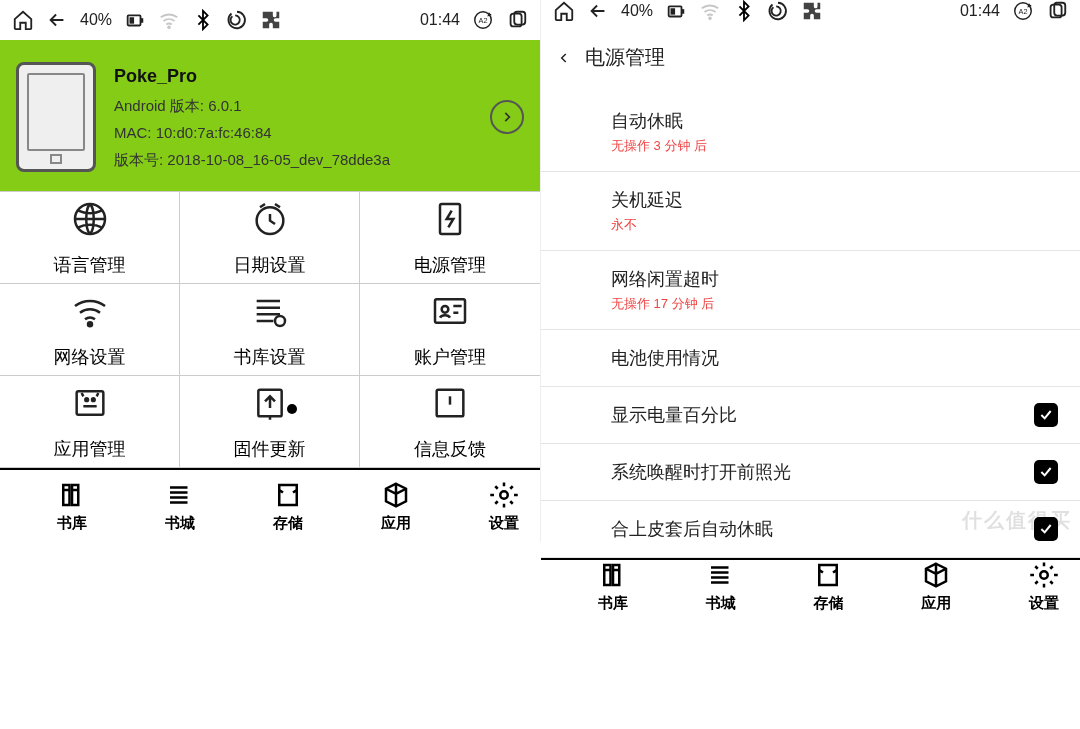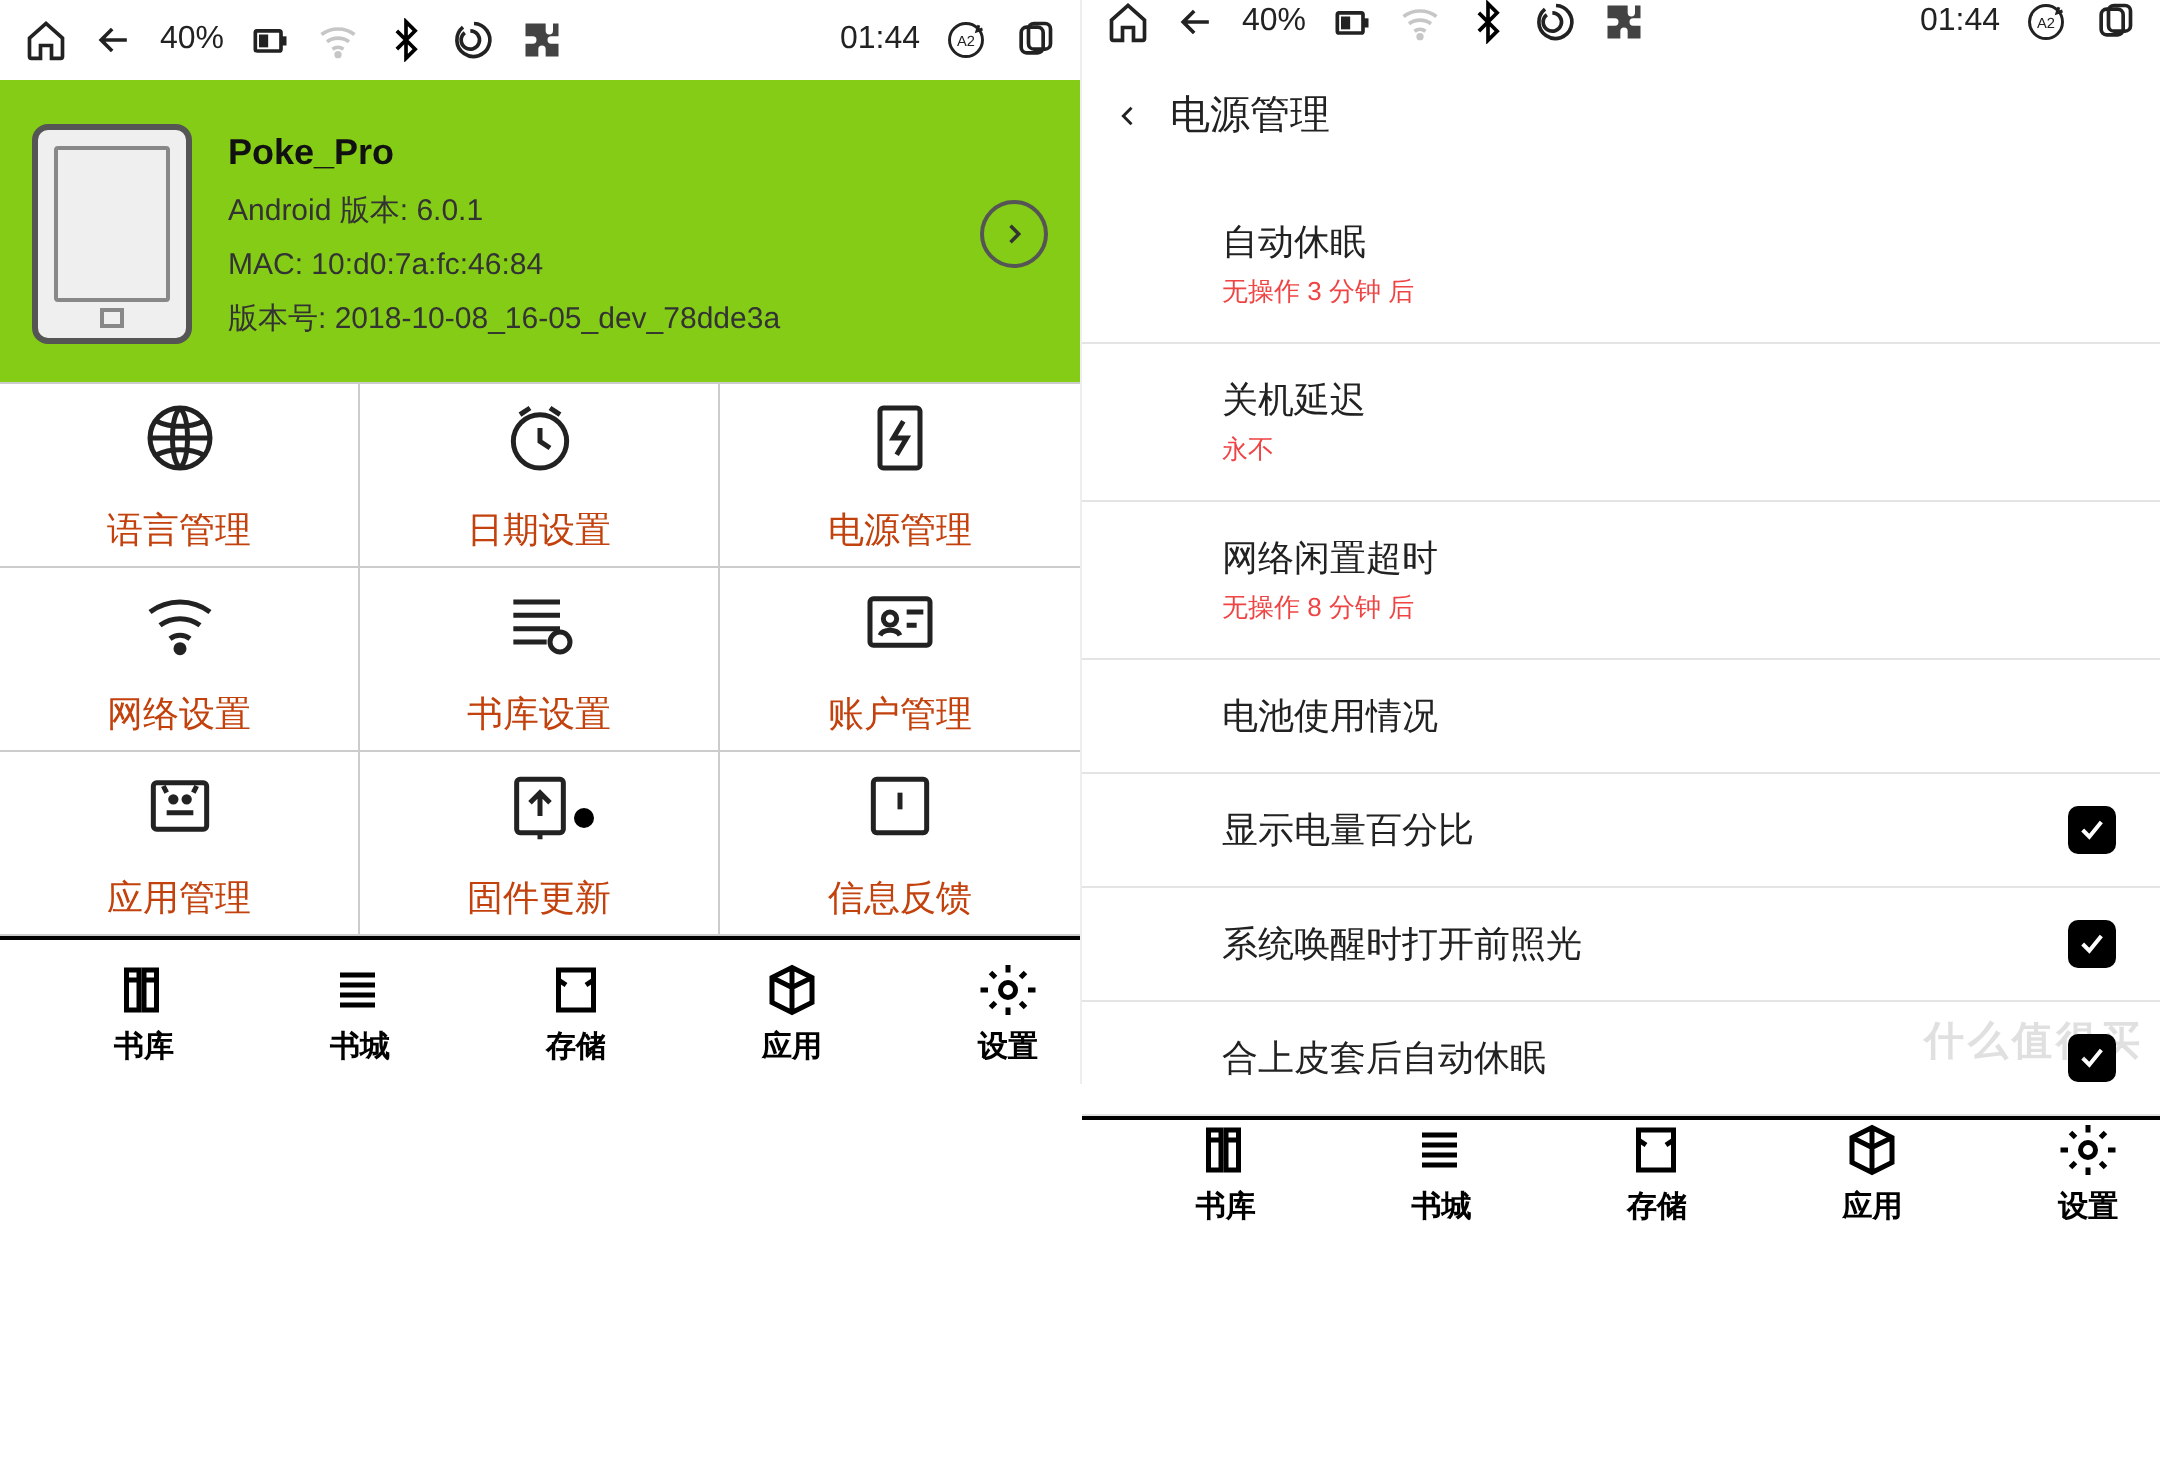--- a/index.html
+++ b/index.html
@@ -19,21 +19,21 @@
   .device-card { background: #84cc16; padding: 20px 16px 18px 16px; display: flex; align-items: center; gap: 18px; }
   .device-frame { width: 80px; height: 110px; border: 3px solid #555; border-radius: 8px; position: relative; background: #efefef; }
   .device-frame::before { content: ""; position: absolute; left: 8px; right: 8px; top: 8px; bottom: 18px; border: 2px solid #888; border-radius: 2px; }
   .device-frame::after { content: ""; position: absolute; left: 50%; transform: translateX(-50%); bottom: 5px; width: 8px; height: 6px; border: 2px solid #888; }
   .device-info { flex: 1; line-height: 1.8; font-size: 15px; color: #333; }
   .device-info .name { font-weight: bold; font-size: 18px; color: #111; }
   .arrow-circ { width: 34px; height: 34px; border: 2px solid #555; border-radius: 50%; display: flex; align-items: center; justify-content: center; }
 
   
   .grid { display: grid; grid-template-columns: repeat(3, 1fr); grid-template-rows: repeat(3, 1fr); flex: 1; border-top: 1px solid #ccc; }
-  .cell { border-right: 1px solid #ccc; border-bottom: 1px solid #ccc; display: flex; flex-direction: column; align-items: center; justify-content: center; gap: 14px; font-size: 18px; color: #c2410c; position: relative; }
+  .cell { border-right: 1px solid #ccc; border-bottom: 1px solid #ccc; display: flex; flex-direction: column; align-items: center; justify-content: center; gap: 14px; font-size: 18px; color: #000000; position: relative; }
   .cell:nth-child(3n) { border-right: none; }
   .cell .cell-ico { width: 40px; height: 40px; }
   .cell .cell-ico svg { width: 100%; height: 100%; }
   .dot { position: absolute; top: 28px; right: 62px; width: 10px; height: 10px; background: #000; border-radius: 50%; }
 
   
   .page-head { display: flex; align-items: center; gap: 14px; padding: 22px 20px 22px 16px; font-size: 20px; font-weight: 500; color: #222; }
   .page-head .back-chev { width: 14px; }
 
   
@@ -313,21 +313,21 @@
     </div>
     <div class="row">
       <div class="txt">
         <span class="main-t">关机延迟</span>
         <span class="sub-t">永不</span>
       </div>
     </div>
     <div class="row">
       <div class="txt">
         <span class="main-t">网络闲置超时</span>
-        <span class="sub-t">无操作 8 分钟 后</span>
+        <span class="sub-t">无操作 17 分钟 后</span>
       </div>
     </div>
     <div class="row">
       <div class="txt">
         <span class="main-t">电池使用情况</span>
       </div>
     </div>
     <div class="row">
       <div class="txt">
         <span class="main-t">显示电量百分比</span>

